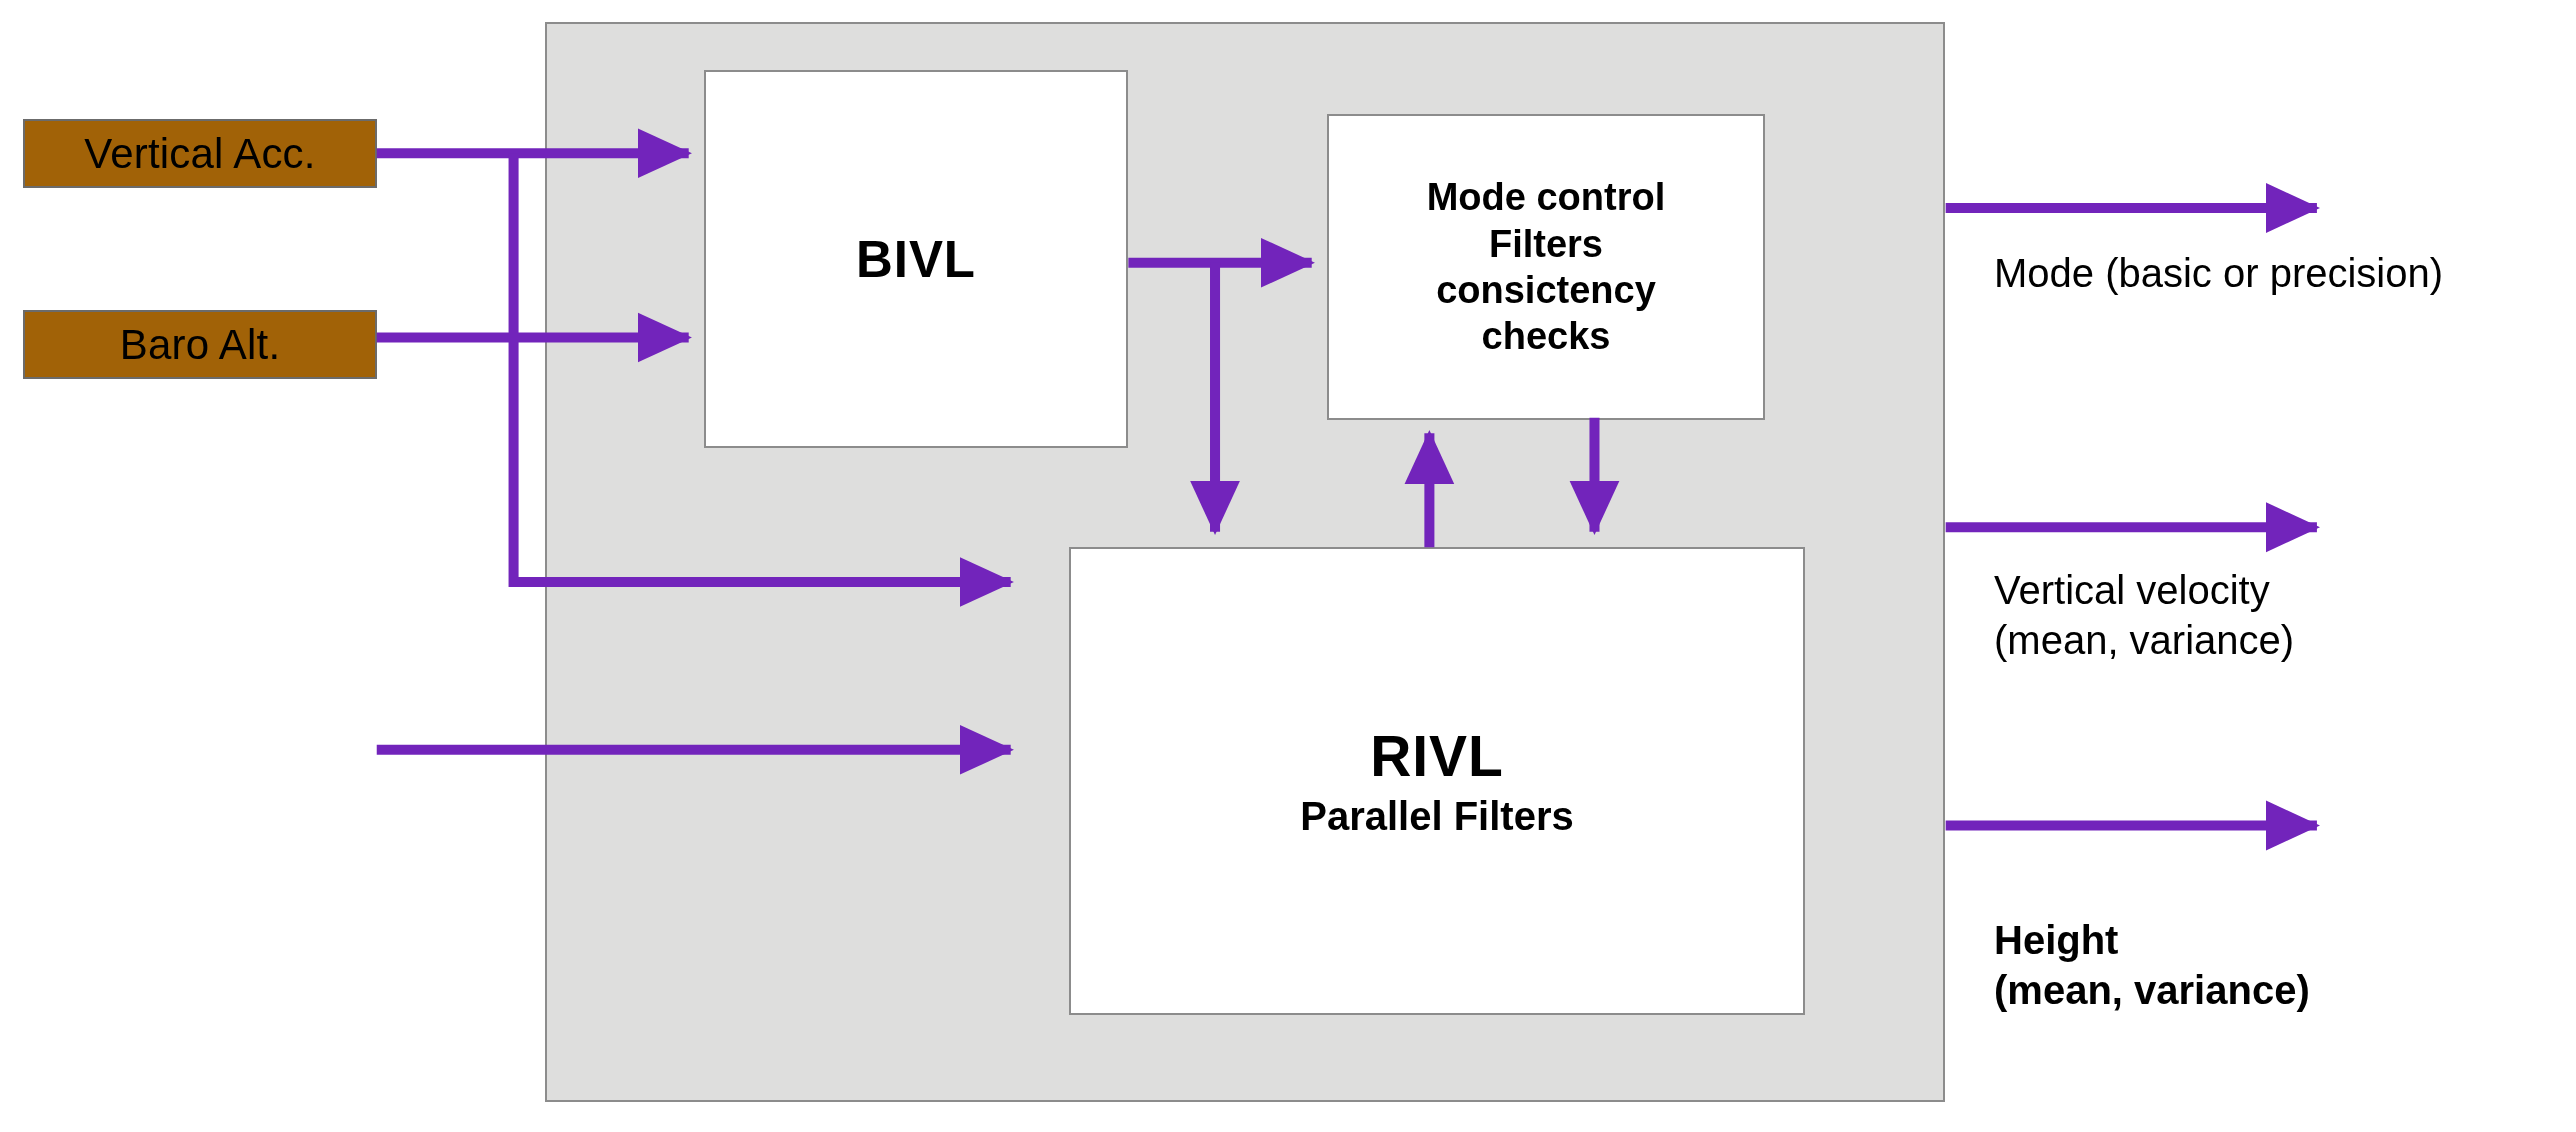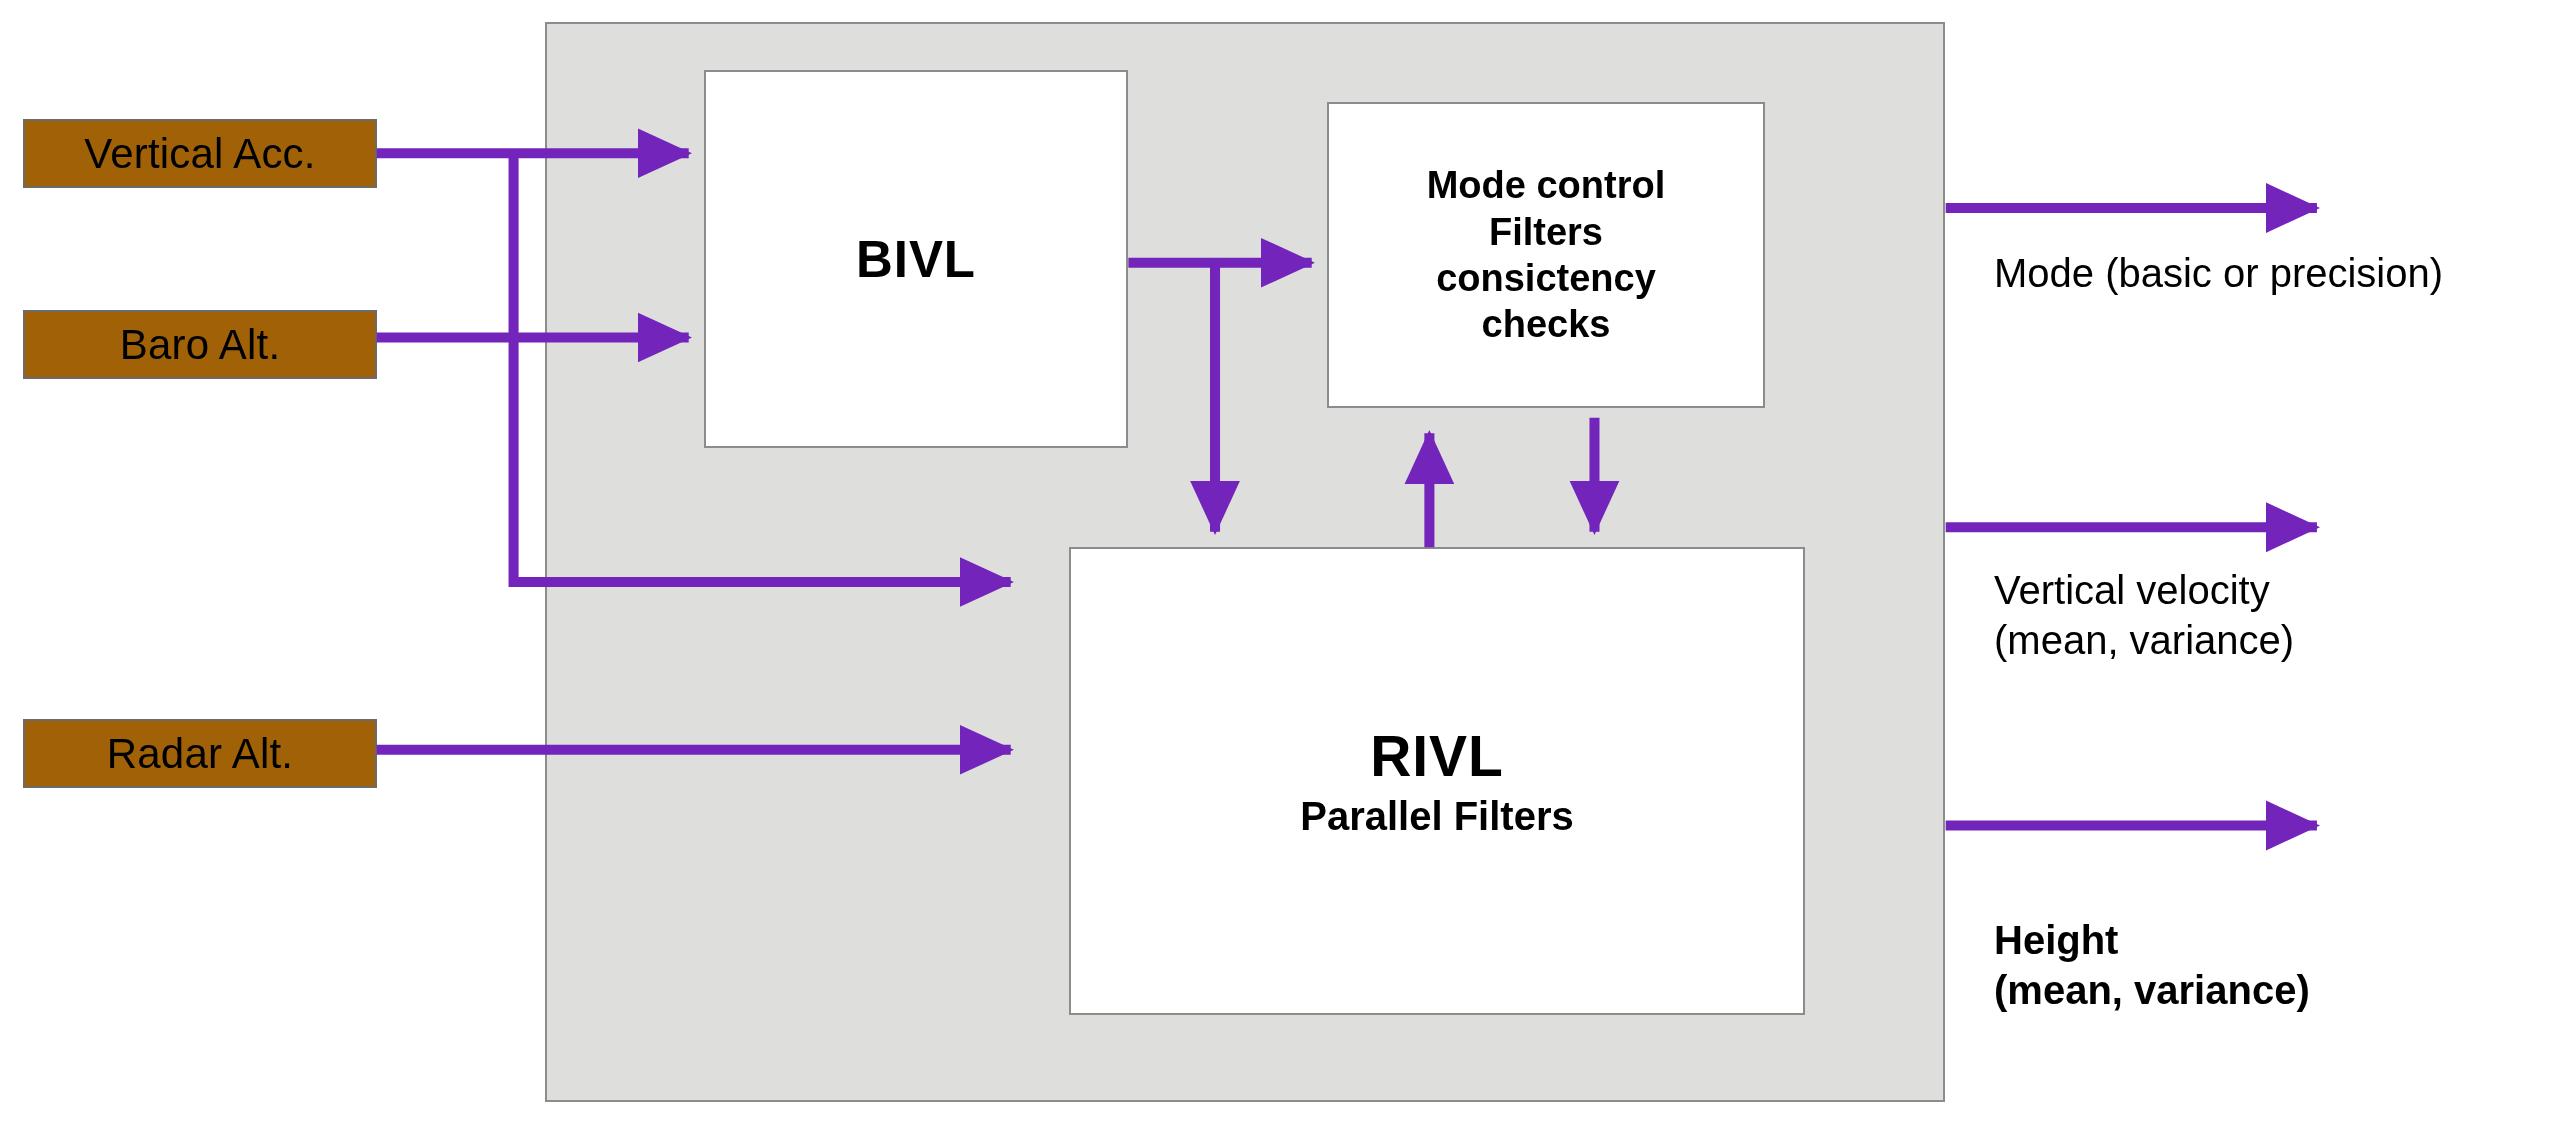--- a/index.html
+++ b/index.html
@@ -56,21 +56,21 @@
     justify-content: center;
     text-align: center;
   }
   #block-bivl {
     left: 704px; top: 70px; width: 424px; height: 378px;
   }
   #block-bivl .block-title {
     font-size: 51px; font-weight: bold; letter-spacing: 0.9px;
   }
   #block-mode-control {
-    left: 1327px; top: 102px; width: 438px; height: 306px;
+    left: 1327px; top: 114px; width: 438px; height: 306px;
     padding: 0 12px;
   }
   #block-mode-control .mc-line {
     font-size: 38px; font-weight: bold; line-height: 1.22;
   }
   #block-rivl {
     left: 1069px; top: 547px; width: 736px; height: 468px;
   }
   #block-rivl .block-title {
     font-size: 57px; font-weight: bold; letter-spacing: 0.9px;
@@ -109,23 +109,20 @@
   <div id="system-container"></div>
 
   <div class="input-box" id="input-vertical-acc">
     <span>Vertical Acc.</span>
   </div>
 
   <div class="input-box" id="input-baro-alt">
     <span>Baro Alt.</span>
   </div>
 
-  <div class="input-box" id="input-radar-alt">
-    <span>Radar Alt.</span>
-  </div>
 
   <div class="process-box" id="block-bivl">
     <div class="block-title">BIVL</div>
   </div>
 
   <div class="process-box" id="block-mode-control">
     <div class="mc-line">Mode control</div>
     <div class="mc-line">Filters</div>
     <div class="mc-line">consictency</div>
     <div class="mc-line">checks</div>

